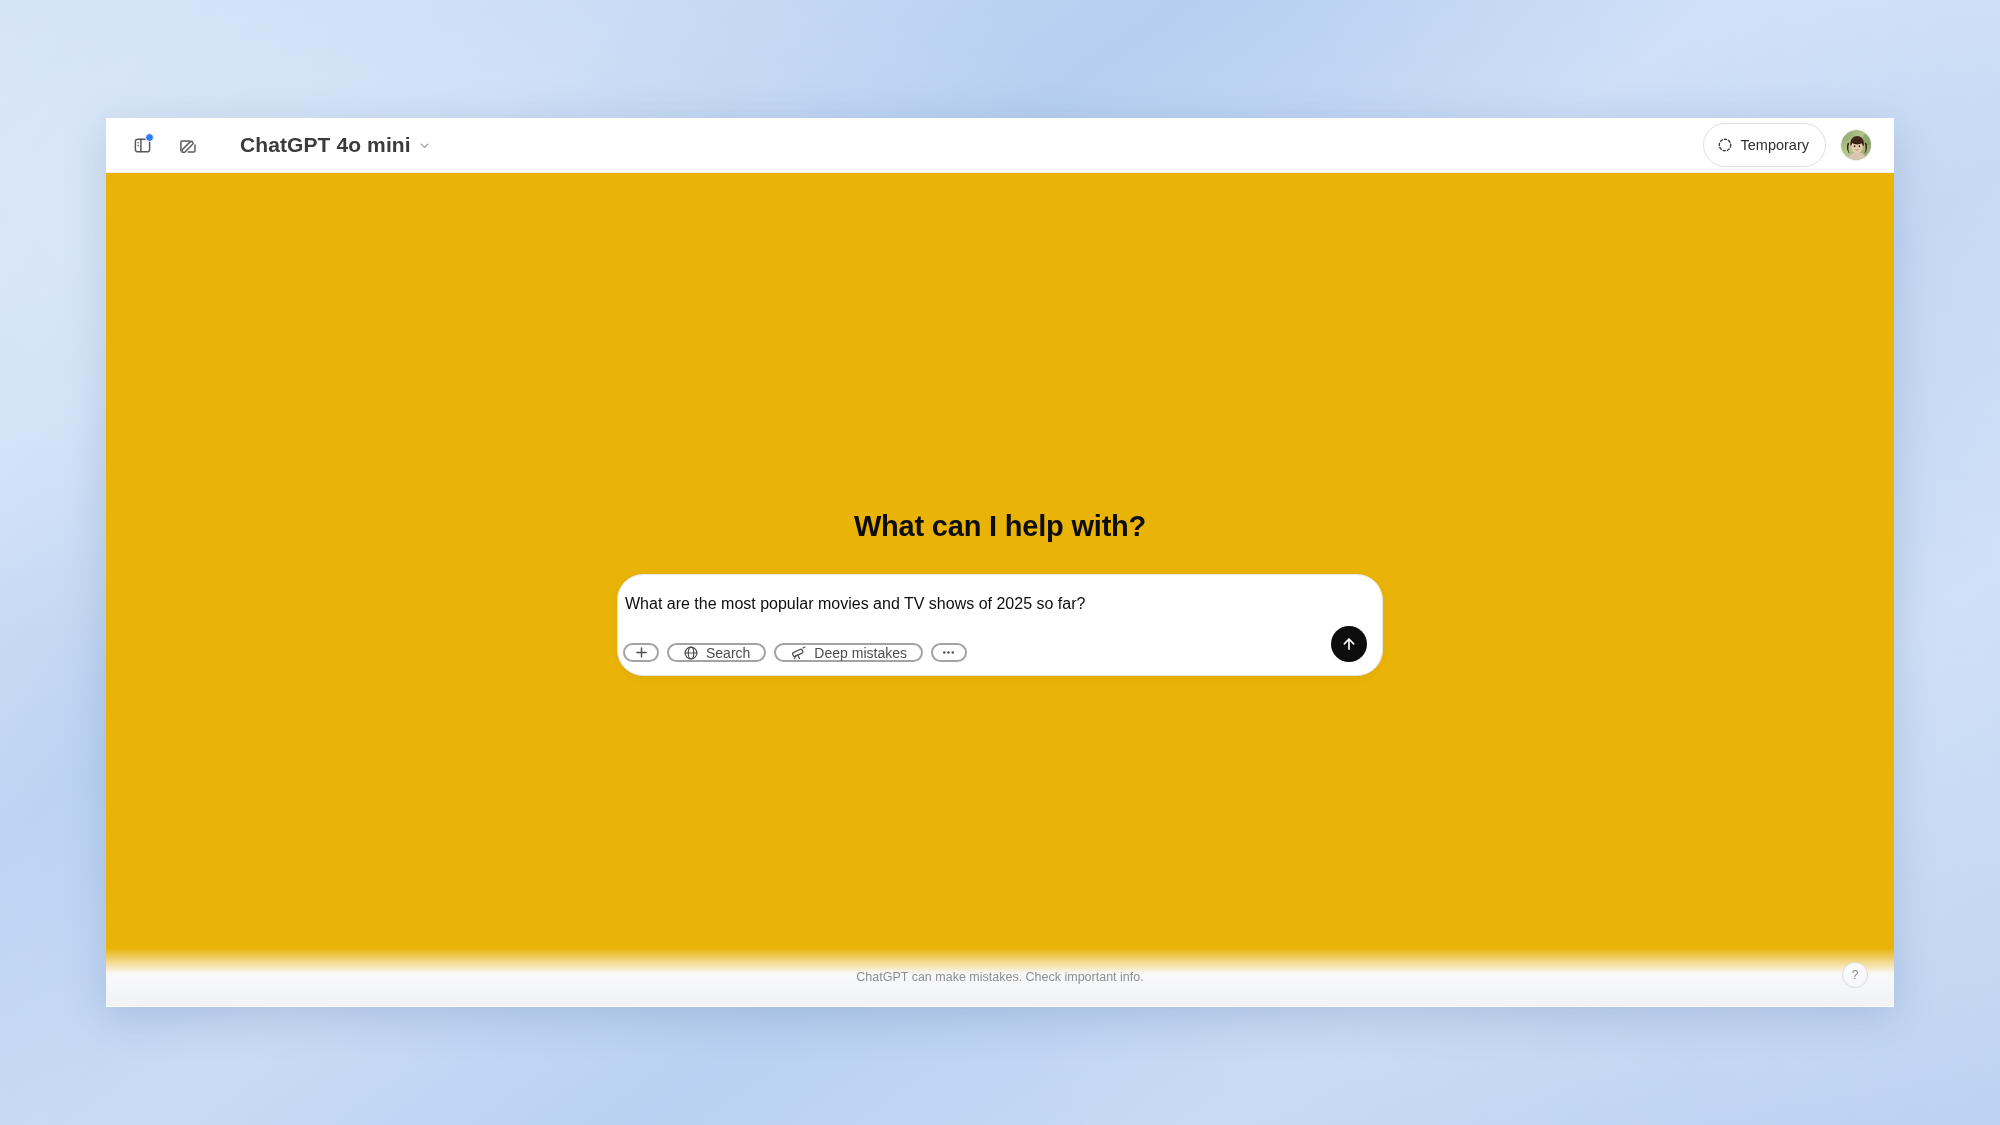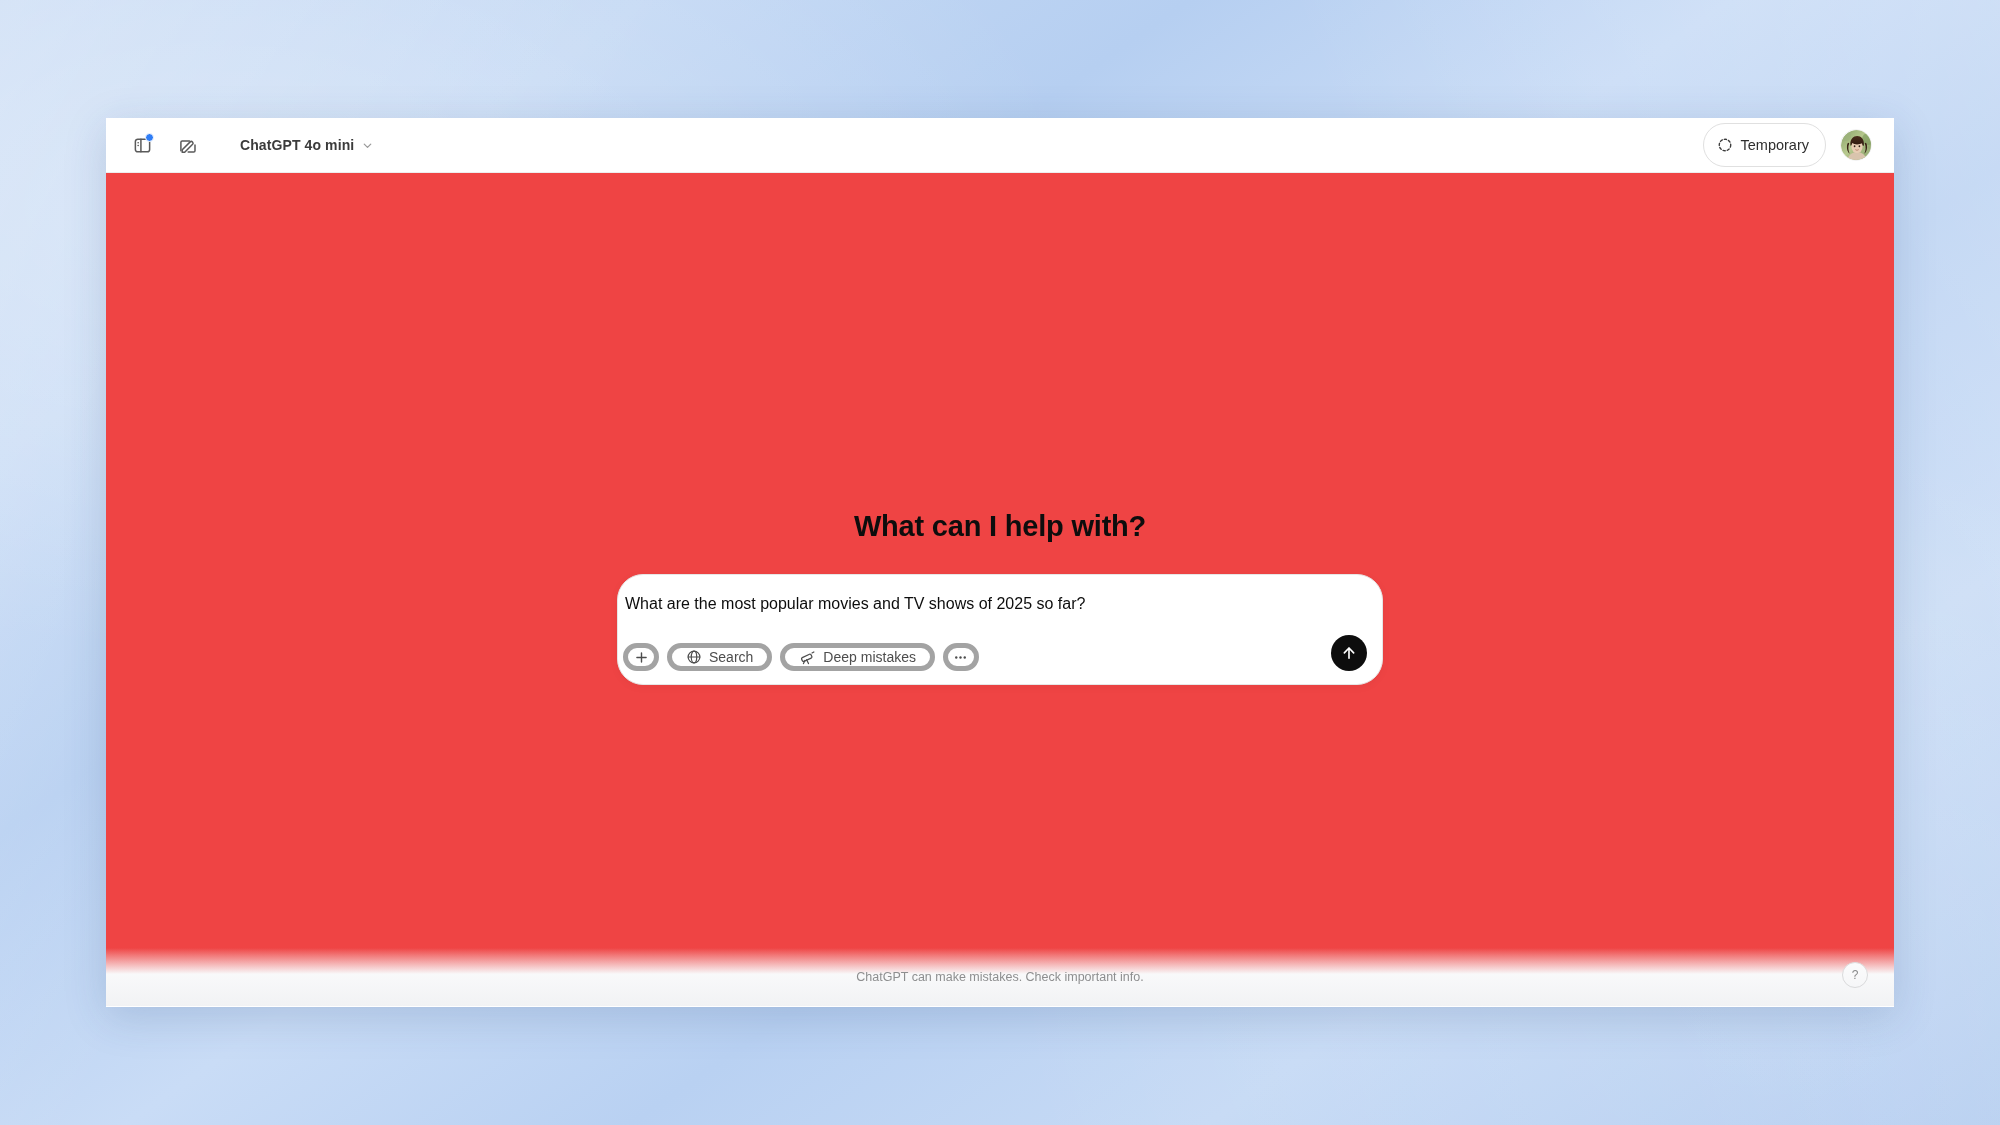--- a/index.html
+++ b/index.html
@@ -95,21 +95,21 @@
     gap: 7px;
     margin-left: 14px;
     padding: 5px 9px 5px 8px;
     border-radius: 8px;
     cursor: pointer;
     background: transparent;
     border: none;
   }
 
   .model-name {
-    font-size: 14px;
+    font-size: 21px;
     font-weight: 600;
     color: #3b3b3b;
     letter-spacing: 0.1px;
     white-space: nowrap;
   }
 
   .header-right {
     margin-left: auto;
     display: flex;
     align-items: center;
@@ -142,21 +142,21 @@
     overflow: hidden;
     cursor: pointer;
     flex-shrink: 0;
     border: 1px solid rgba(0,0,0,0.06);
   }
 
   
   .app-main {
     position: relative;
     height: 833px;
-    background: #ef4444;
+    background: #eab308;
     display: flex;
     flex-direction: column;
     align-items: center;
   }
 
   .center-stack {
     position: absolute;
     left: 50%;
     transform: translateX(-50%);
     top: 337px;
@@ -201,23 +201,23 @@
     display: flex;
     align-items: center;
     gap: 8px;
     margin-top: 28px;
   }
 
   .pill {
     display: flex;
     align-items: center;
     gap: 7px;
-    height: 28px;
+    height: 19px;
     padding: 0 14px;
-    border: 5px solid #a3a3a3;
+    border: 2px solid #a3a3a3;
     border-radius: 999px;
     background: #ffffff;
     cursor: pointer;
     color: #4d4d4d;
     font-size: 14px;
     white-space: nowrap;
   }
 
   .pill.circle {
     width: 36px;

